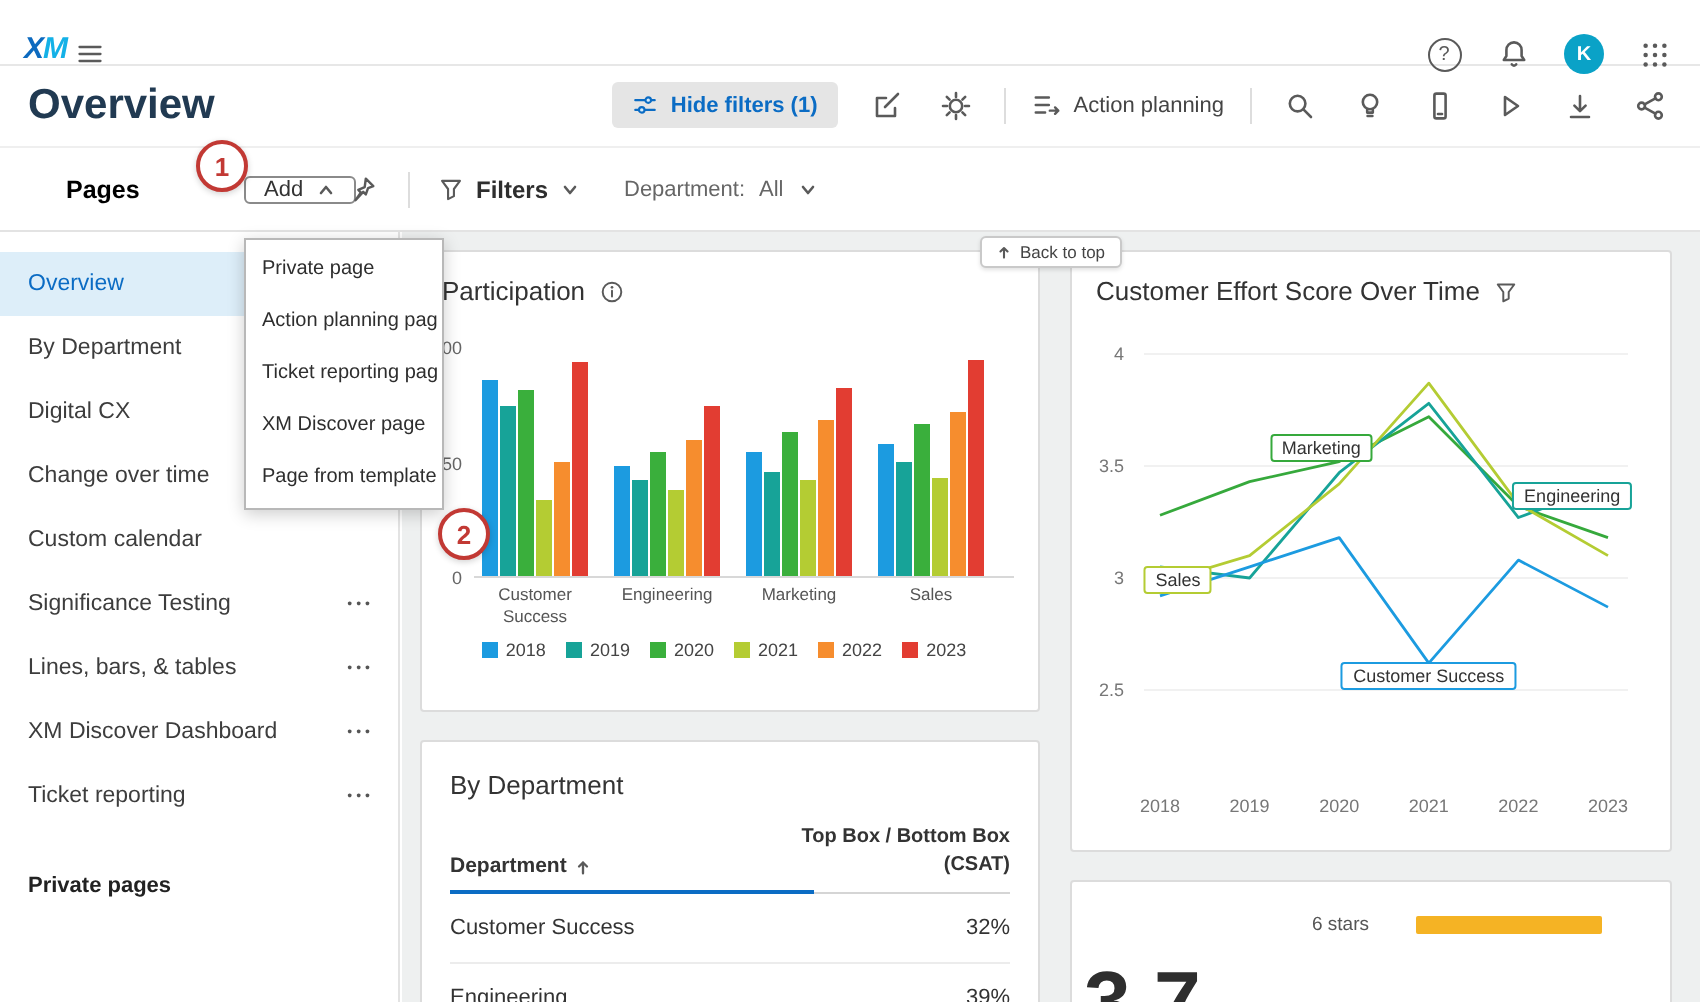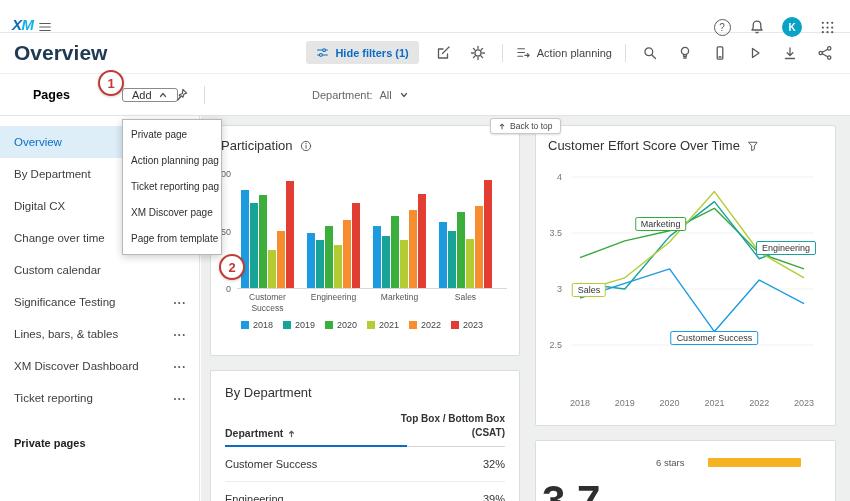--- a/index.html
+++ b/index.html
@@ -298,20 +298,31 @@
   <span class="abs pin-wrap">
     <button class="icon-btn">
       <svg width="15" height="15" viewBox="0 0 16 16">
           <path class="ic" d="M9.5 2.5l4 4-2.8 1-1.2 3.4-1.4-1.4L4 14l2.9-4.1-1.4-1.4L8.9 7z"></path>
         </svg>
     </button>
   </span>
   <span class="abs tdiv">
       <span></span>
     </span>
+  <span class="abs filters-group">
+    <svg width="13" height="13" viewBox="0 0 16 16">
+        <path class="ic" d="M2.5 3h11L9.8 8v4.4l-3.6 1.8V8z"></path>
+      </svg>
+    <button class="label-btn" style="font-weight:600;font-size:12px;color:#2e2e2e">
+      <span>Filters</span>
+    </button>
+    <svg width="10" height="10" viewBox="0 0 10 10">
+        <path class="ic" d="M2.5 3.5 5 6.5l2.5-3"></path>
+      </svg>
+  </span>
   <span class="abs dept-group">
     <span>Department:</span>
     <button class="label-btn" style="color:#666;font-size:11px">
       <span>All</span>
     </button>
     <svg width="10" height="10" viewBox="0 0 10 10">
         <path class="ic" d="M2.5 3.5 5 6.5l2.5-3"></path>
       </svg>
   </span>
 </div>

